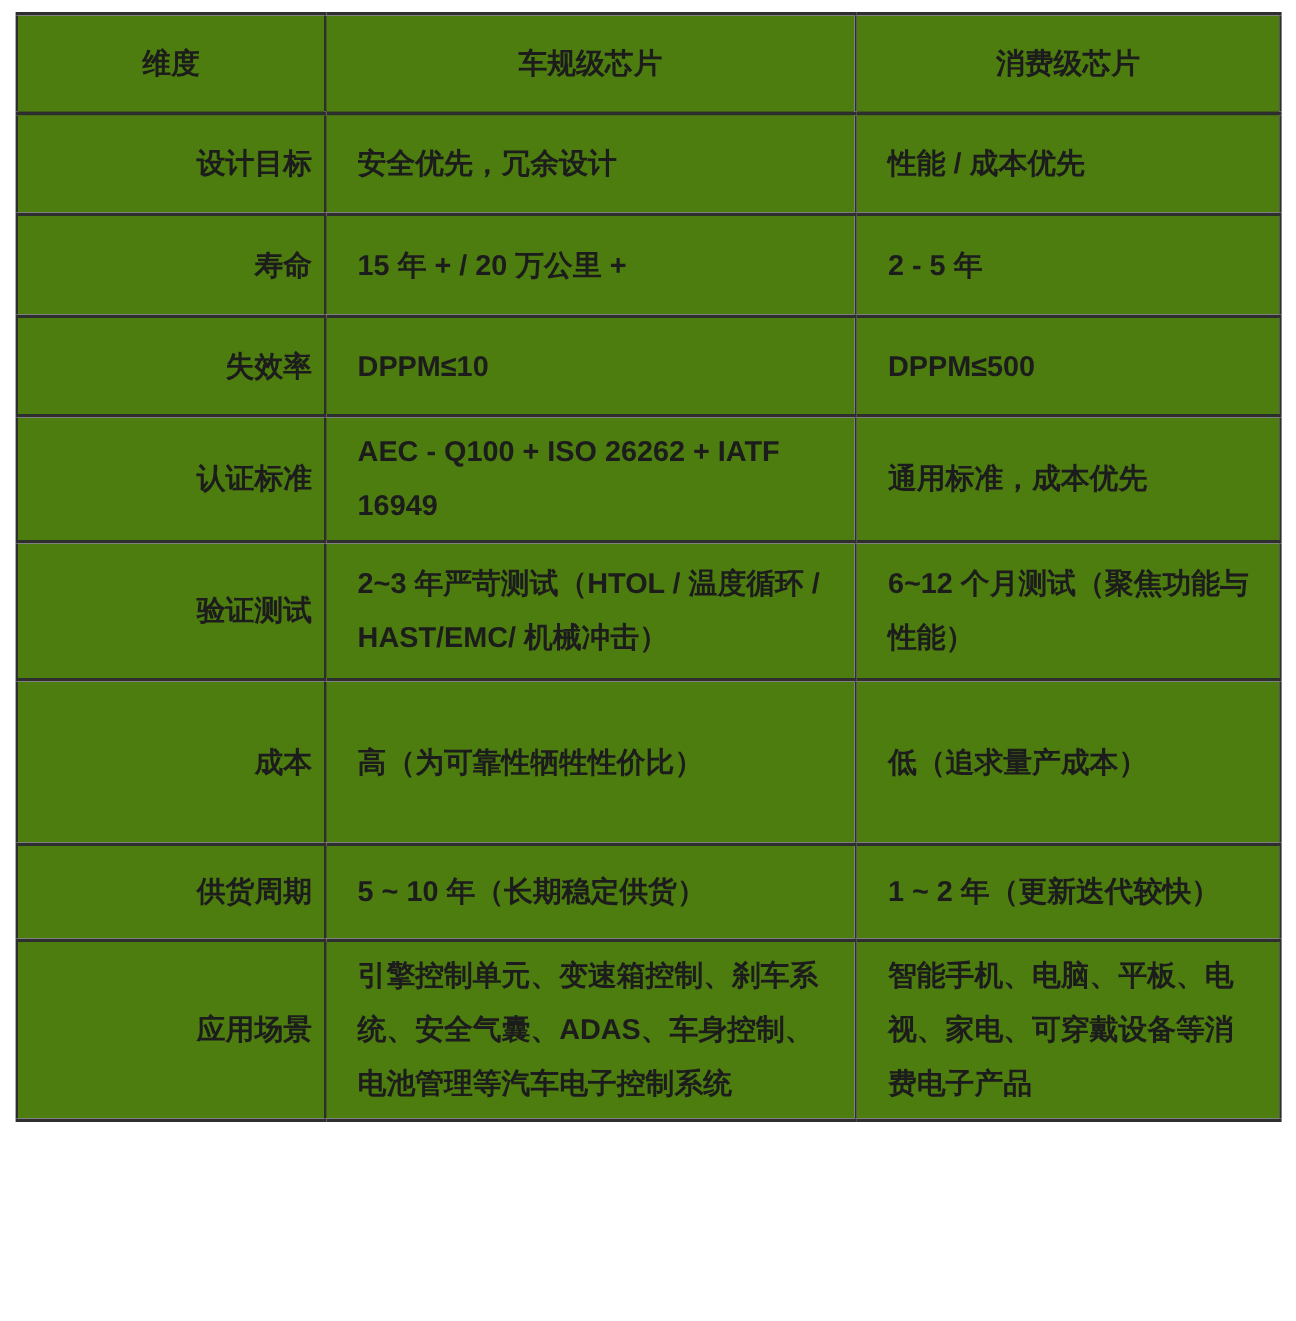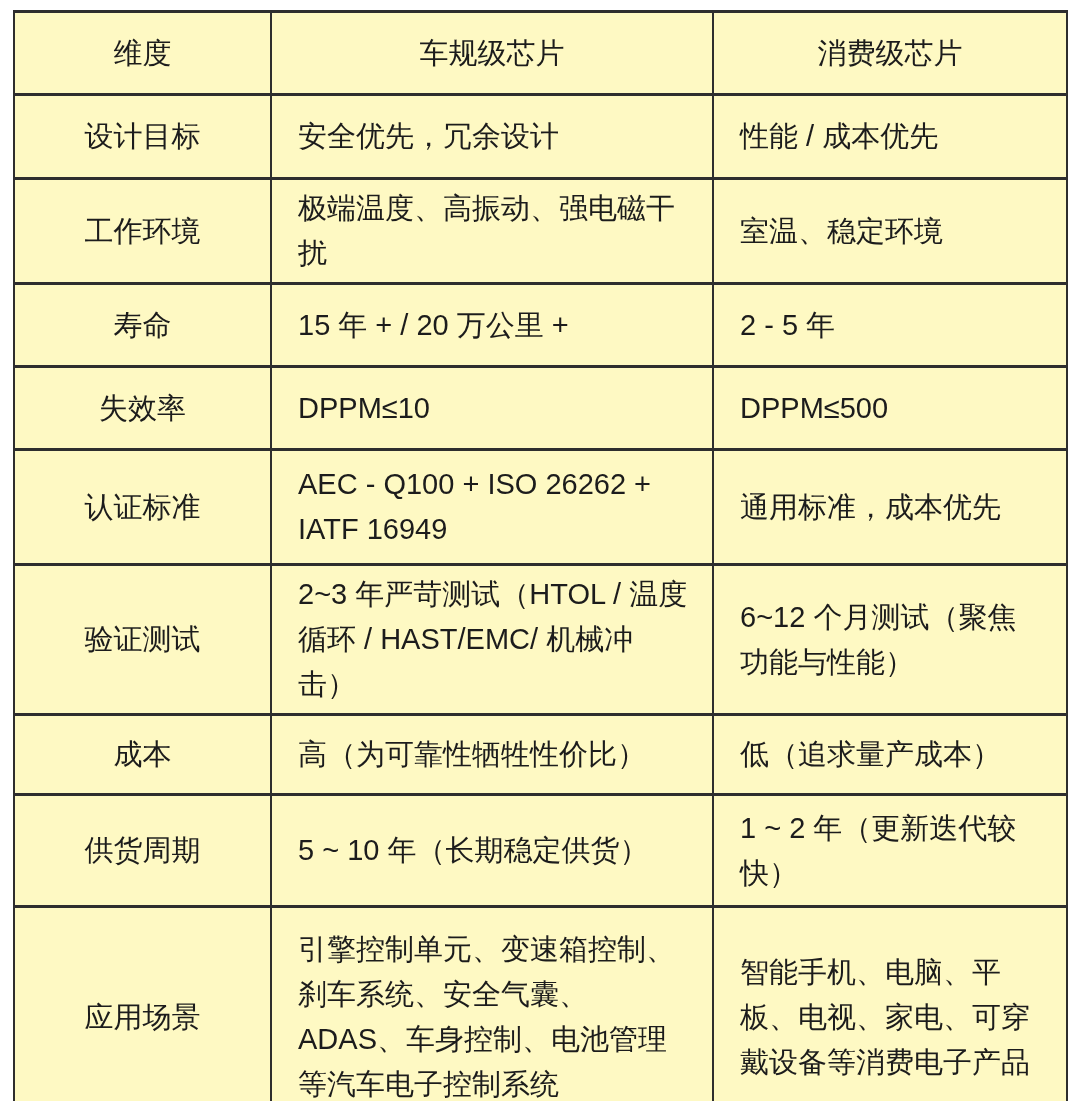--- a/index.html
+++ b/index.html
@@ -25,34 +25,34 @@
     width: 1053px;
     background: #ffffff;
   }
   table.cmp col.c1 { width: 257px; }
   table.cmp col.c2 { width: 442px; }
   table.cmp col.c3 { width: 354px; }
   table.cmp th, table.cmp td {
     border-style: solid;
     border-color: #2e2e2e;
     border-width: 3px 2px;           
-    font-size: 29px;
+    font-size: 24px;
     line-height: 45px;
-    font-weight: normal;
+    font-weight: bold;
     vertical-align: middle;
-    background: #fef9c3;
+    background: #4d7c0f;
     overflow: hidden;
     word-break: break-word;
   }
   table.cmp th {
     text-align: center;
     padding: 4px 10px;
   }
   table.cmp td.dim {
-    text-align: center;
+    text-align: right;
     padding: 4px 10px;
   }
   table.cmp td.val {
     text-align: left;
     padding: 6px 24px 6px 26px;
     margin-left: 39px;
   }
   
   thead tr            { height: 83px;  }
   tbody tr:nth-child(1){ height: 84px;  }
@@ -82,25 +82,20 @@
         <th>消费级芯片</th>
       </tr>
     </thead>
     <tbody id="table-body">
         <tr>
           <td class="dim">设计目标</td>
           <td class="val">安全优先，冗余设计</td>
           <td class="val">性能 / 成本优先</td>
         </tr>
         <tr>
-          <td class="dim">工作环境</td>
-          <td class="val">极端温度、高振动、强电磁干扰</td>
-          <td class="val">室温、稳定环境</td>
-        </tr>
-        <tr>
           <td class="dim">寿命</td>
           <td class="val">15 年 + / 20 万公里 +</td>
           <td class="val">2 - 5 年</td>
         </tr>
         <tr>
           <td class="dim">失效率</td>
           <td class="val">DPPM≤10</td>
           <td class="val">DPPM≤500</td>
         </tr>
         <tr>

